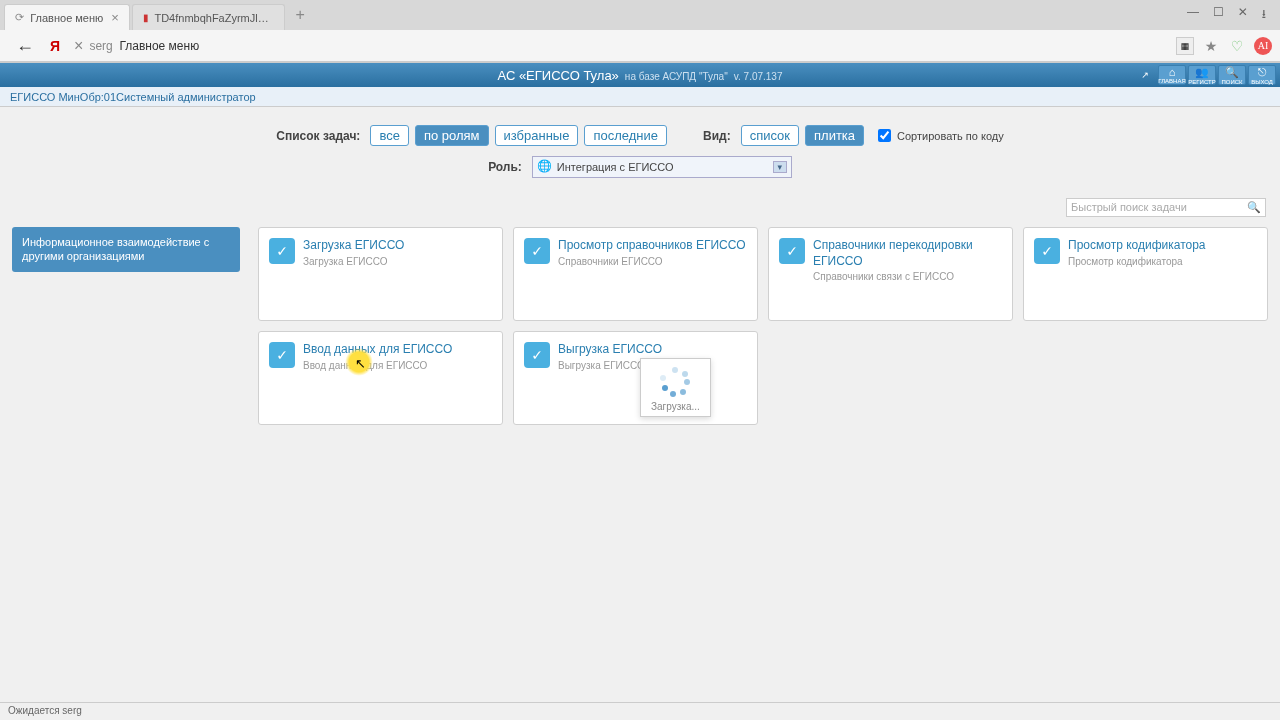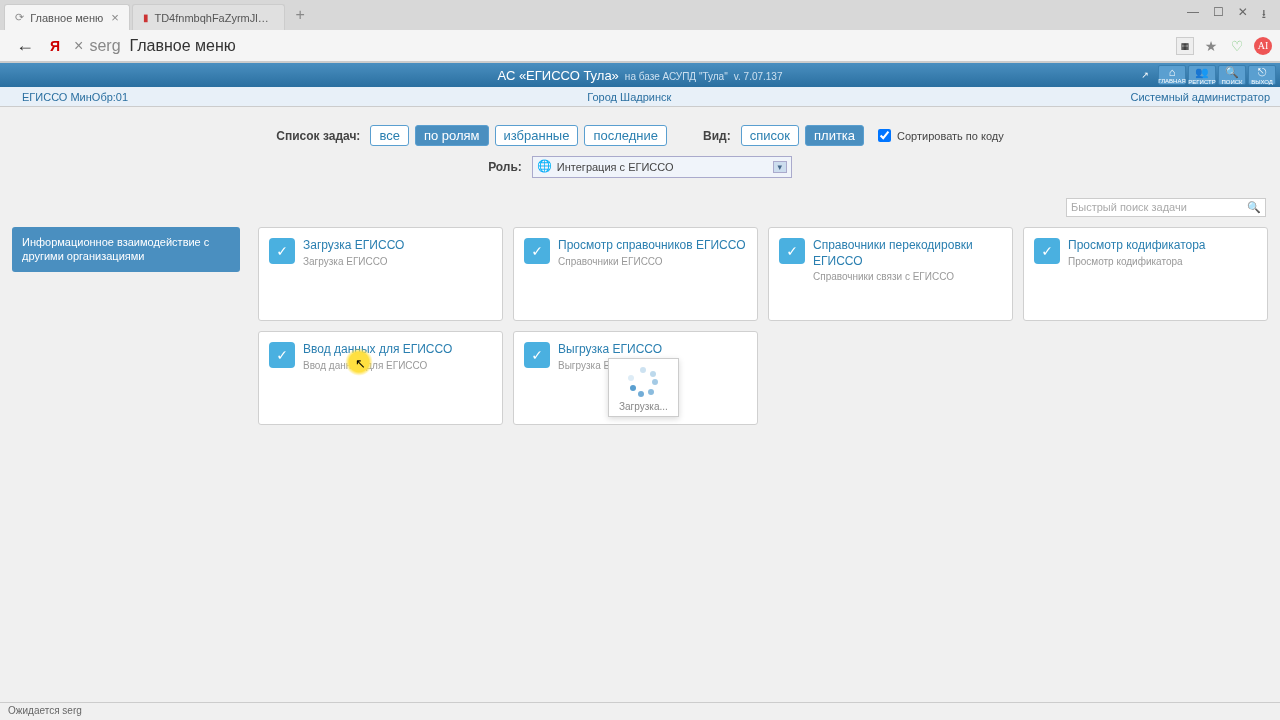--- a/index.html
+++ b/index.html
@@ -12,37 +12,37 @@
 .tab.inactive { background: #e0e0e0; }
 .tab-close { margin-left: 8px; color: #888; font-size: 13px; cursor: pointer; }
 .new-tab { padding: 0 8px; font-size: 16px; color: #888; cursor: pointer; }
 .win-controls { margin-left: auto; display: flex; gap: 14px; padding-right: 10px; color: #666; font-size: 12px; }
 .win-controls span { cursor: pointer; }
 
 .addr-row { display: flex; align-items: center; height: 32px; padding: 0 8px; background: #f5f5f5; border-bottom: 1px solid #ccc; }
 .nav-back { font-size: 18px; color: #333; padding: 0 8px; cursor: pointer; }
 .ya-icon { font-size: 14px; color: #c00; font-weight: bold; padding: 0 8px; }
 .addr-x { color: #888; padding: 0 6px; cursor: pointer; }
-.addr-text { font-size: 16px; color: #888; }
+.addr-text { font-size: 12px; color: #888; }
 .addr-text .dark { color: #333; }
 .addr-icons { margin-left: auto; display: flex; gap: 8px; align-items: center; }
 .addr-icons .ic { width: 18px; height: 18px; display: flex; align-items: center; justify-content: center; font-size: 14px; }
 
 
 .app-header { background: #3a7fb0; background: linear-gradient(#4a8fc0, #2a6fa0); height: 24px; display: flex; align-items: center; color: #fff; font-size: 11px; position: relative; }
 .app-title-wrap { position: absolute; left: 50%; transform: translateX(-50%); display: flex; align-items: baseline; gap: 6px; }
 .app-title { font-size: 13px; }
 .app-sub { font-size: 10px; color: #cce0f0; }
 .app-ver { font-size: 10px; color: #cce0f0; }
 .header-icons { margin-left: auto; display: flex; gap: 2px; padding-right: 4px; }
 .hdr-ic { width: 28px; height: 20px; background: #5a9fd0; border: 1px solid #3a7fb0; display: flex; align-items: center; justify-content: center; font-size: 9px; color: #fff; border-radius: 2px; cursor: pointer; flex-direction: column; }
 .hdr-ic.sep { width: 22px; background: transparent; border: none; }
 
 .app-subheader { background: #e8f0f8; height: 20px; display: flex; align-items: center; font-size: 11px; color: #2a6fa0; padding: 0 10px; border-bottom: 1px solid #ccc; }
-.sh-left { flex: 0 0 auto; margin-left: 12px; }
+.sh-left { flex: 0 0 auto; }
 .sh-center { flex: 1; text-align: center; }
 .sh-right { flex: 0 0 auto; }
 
 
 .toolbar { padding: 18px 0 8px; text-align: center; }
 .toolbar-row1 { display: flex; align-items: center; justify-content: center; gap: 6px; font-size: 12px; }
 .toolbar-label { font-weight: bold; color: #444; margin-right: 4px; }
 .pill { border: 1px solid #5a9fd0; color: #2a7fb0; padding: 2px 8px; font-size: 13px; border-radius: 3px; cursor: pointer; background: #fff; }
 .pill.active { background: #4a8fc0; color: #fff; }
 .view-label { font-weight: bold; color: #444; margin-left: 30px; margin-right: 4px; }
@@ -151,21 +151,20 @@
       </div>
     <div class="hdr-ic">
         <span style="font-size:11px;">⎋</span>
         <span style="font-size:6px;">ВЫХОД</span>
       </div>
   </div>
 </div>
 
 <div class="app-subheader">
   <div class="sh-left">ЕГИССО МинОбр:01</div>
-  <div class="sh-center">Город Шадринск</div>
   <div class="sh-right">Системный администратор</div>
 </div>
 
 <div class="toolbar">
   <div class="toolbar-row1">
     <span class="toolbar-label">Список задач:</span>
     <span class="pill">все</span>
     <span class="pill active">по ролям</span>
     <span class="pill">избранные</span>
     <span class="pill">последние</span>
@@ -240,21 +239,21 @@
     <div class="tile">
       <div class="tile-ic">✓</div>
       <div class="tile-txt">
         <div class="tile-title">Выгрузка ЕГИССО</div>
         <div class="tile-sub">Выгрузка ЕГИССО</div>
       </div>
     </div>
   </div>
 </div>
 
-<div class="loading-pop" style="left:608px; top:358px;">
+<div class="loading-pop" style="left:640px; top:358px;">
   <div class="spinner">
     <div class="dot"></div>
       <div class="dot"></div>
       <div class="dot"></div>
       <div class="dot"></div>
     <div class="dot"></div>
       <div class="dot"></div>
       <div class="dot"></div>
   </div>
   <div class="load-txt">Загрузка...</div>

